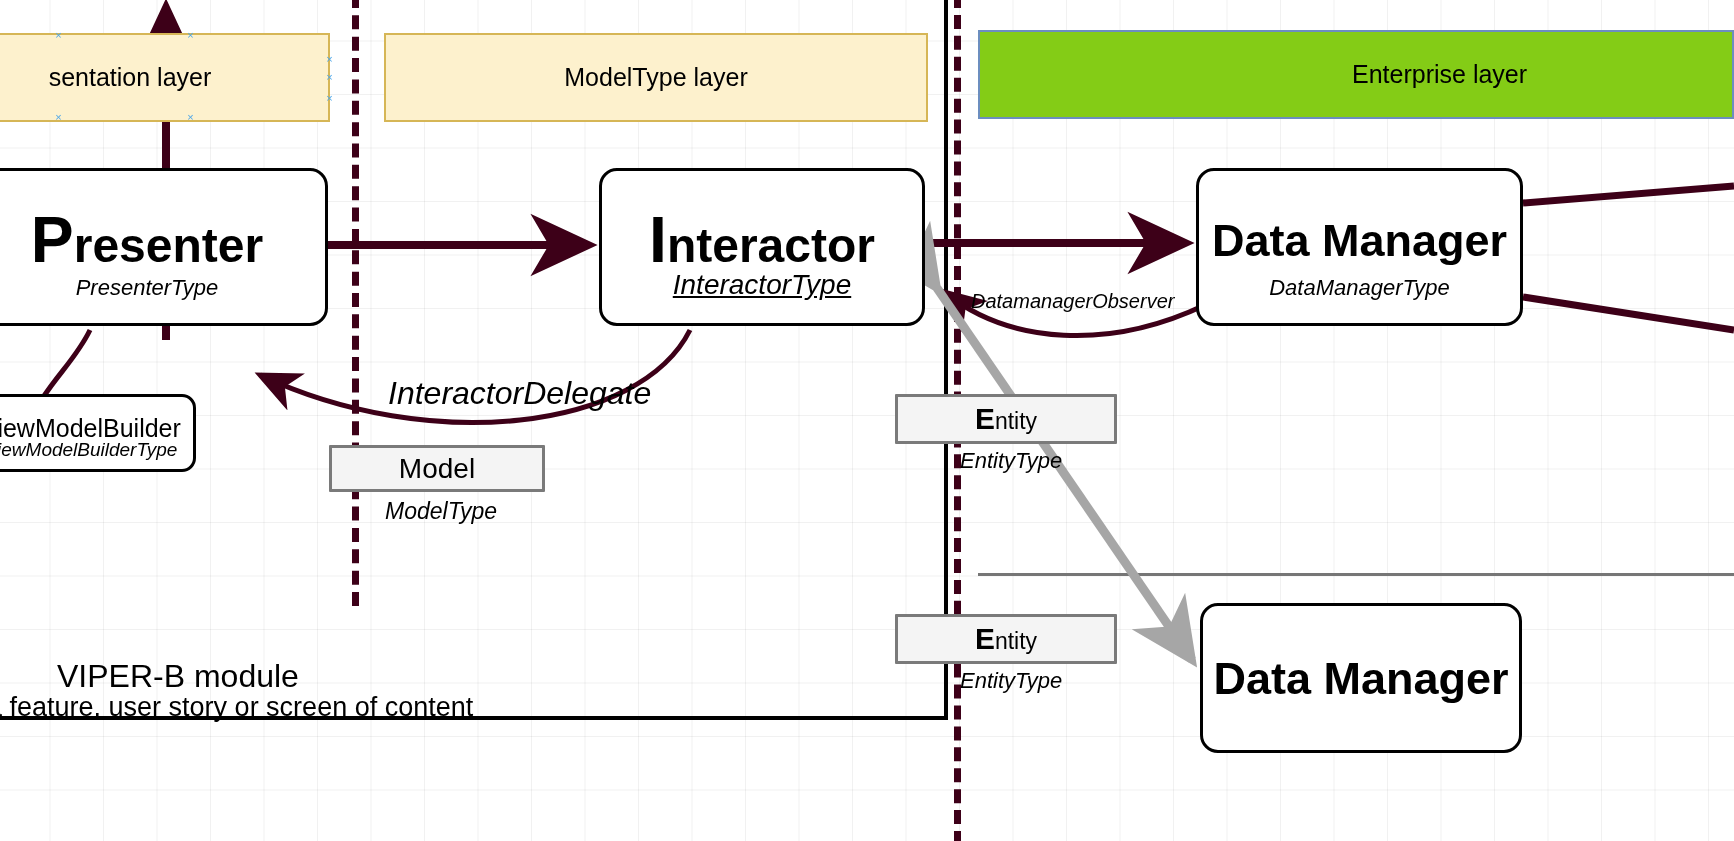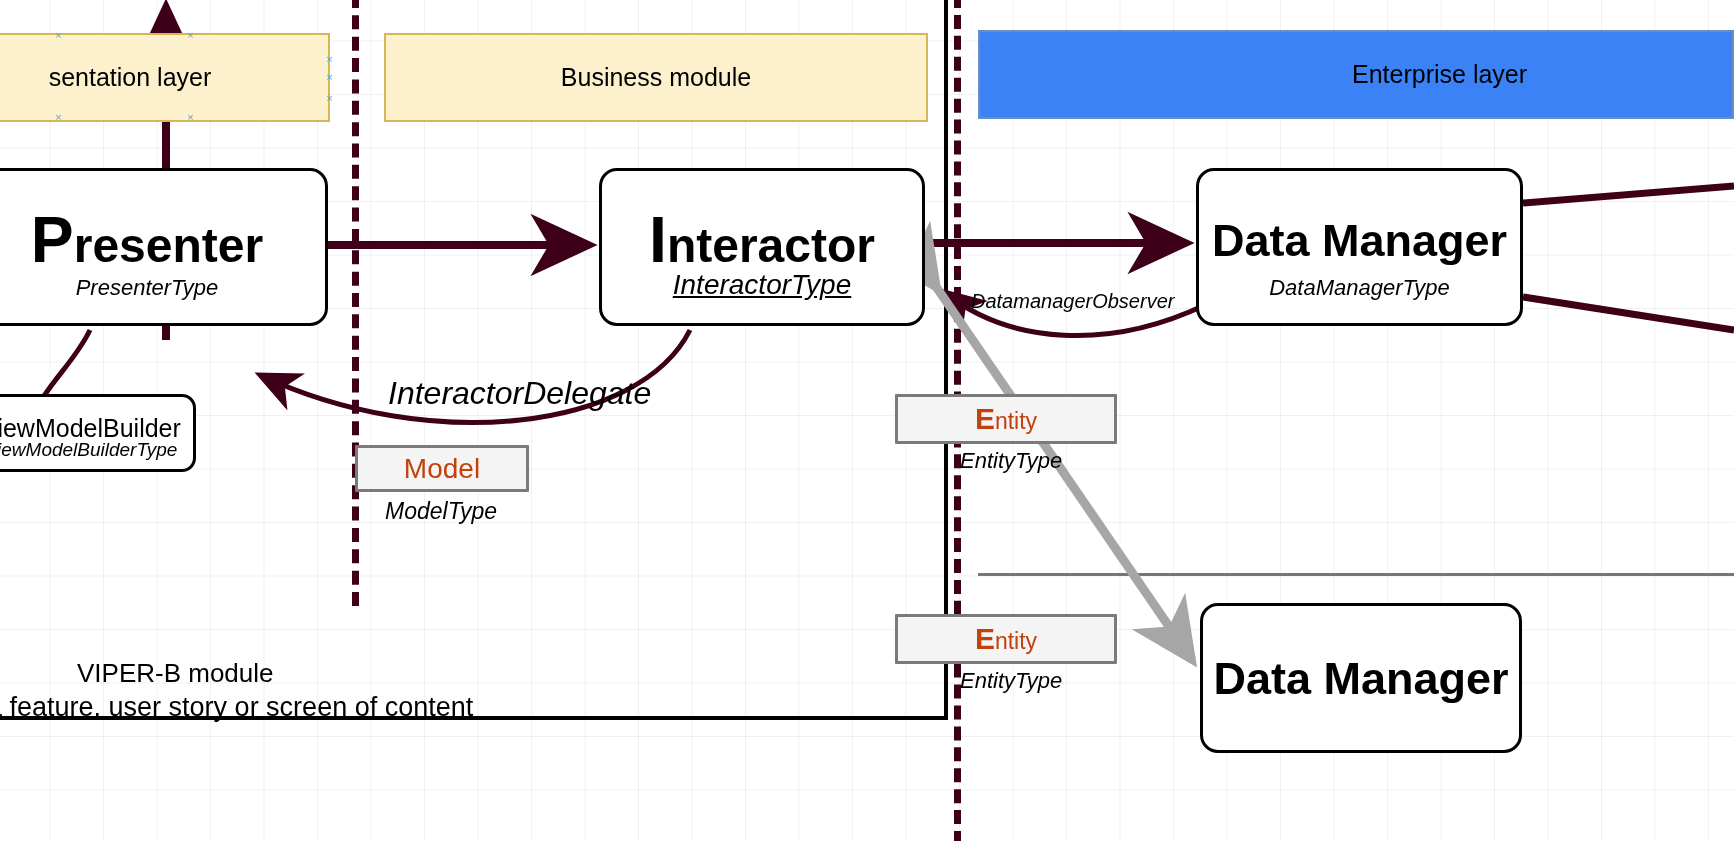--- a/index.html
+++ b/index.html
@@ -64,21 +64,21 @@
     white-space: nowrap;
     text-align: center;
   }
   
   .gbox {
     background: #f4f4f4;
     border: 3px solid #7a7a7a;
     border-radius: 1px;
   }
   .gbox .title {
-    color: #c2410c;
+    color: #000000;
     line-height: 1.0;
     text-align: left;
     white-space: nowrap;
   }
   .gbox .title .cap { font-weight: bold; font-size: 1.3em; }
   
   .layer {
     position: absolute;
     box-sizing: border-box;
     display: flex;
@@ -87,21 +87,21 @@
   }
   .layer span {
     color: #000000;
     white-space: nowrap;
   }
   .layer-yellow {
     background: #fdf1cd;
     border: 2.5px solid #d6b656;
   }
   .layer-blue {
-    background: #3b82f6;
+    background: #84cc16;
     border: 2.5px solid #6c8ebf;
     text-decoration: underline;
   }
   
   .handle {
     position: absolute;
     width: 9px;
     height: 9px;
     color: #4da6e8;
     font-size: 11px;
@@ -195,21 +195,21 @@
 
   <div class="handle" style="left:54px; top:31px;">×</div>
   <div class="handle" style="left:186px; top:31px;">×</div>
   <div class="handle" style="left:325px; top:55px;">×</div>
   <div class="handle" style="left:325px; top:73px;">×</div>
   <div class="handle" style="left:325px; top:94px;">×</div>
   <div class="handle" style="left:54px; top:113px;">×</div>
   <div class="handle" style="left:186px; top:113px;">×</div>
 
   <div class="layer layer-yellow" style="left:384px; top:33px; width:544px; height:89px; font-size:25px;">
-    <span>Business module</span>
+    <span>ModelType layer</span>
   </div>
 
   <div class="layer layer-blue" style="left:978px; top:30px; width:756px; height:89px; font-size:25px;">
     <span style="position:absolute; left:372px;">Enterprise layer</span>
   </div>
 
   <div class="node rbox" style="left:-34px; top:168px; width:362px; height:158px;">
     <div class="title" style="font-size:48px; margin-top:-14px;">
       <span class="cap">P</span><span>resenter</span>
     </div>
@@ -223,21 +223,21 @@
     <div class="subtype" style="font-size:19px; bottom:8px; left:0; right:0;">ViewModelBuilderType</div>
   </div>
 
   <div class="node rbox" style="left:599px; top:168px; width:326px; height:158px;">
     <div class="title" style="font-size:48px; margin-top:-14px;">
       <span class="cap">I</span><span>nteractor</span>
     </div>
     <div class="subtype" style="font-size:28px; bottom:22px; left:0; right:0;text-decoration:underline;">InteractorType</div>
   </div>
 
-  <div class="node gbox" style="left:355px; top:445px; width:174px; height:47px;">
+  <div class="node gbox" style="left:329px; top:445px; width:216px; height:47px;">
     <div class="title" style="font-size:28px;">
       <span>Model</span>
     </div>
   </div>
   <div class="flabel" style="left:385px; top:498px; font-size:23px;">ModelType</div>
 
   <div class="node rbox" style="left:1196px; top:168px; width:327px; height:158px;">
     <div class="title" style="font-size:45px; margin-top:-14px;">
       <span>Data Manager</span>
     </div>
@@ -261,16 +261,16 @@
     <div class="title" style="font-size:23px;">
       <span class="cap">E</span><span>ntity</span>
     </div>
   </div>
   <div class="flabel" style="left:960px; top:668px; font-size:22px;">EntityType</div>
 
   <div class="flabel" style="left:388px; top:375px; font-size:32px;">InteractorDelegate</div>
 
   <div class="flabel" style="left:971px; top:290px; font-size:20px;">DatamanagerObserver</div>
 
-  <div class="plabel" style="left:57px; top:658px; font-size:26px;margin-left:20px;">VIPER-B module</div>
+  <div class="plabel" style="left:57px; top:658px; font-size:32px;">VIPER-B module</div>
   <div class="plabel" style="left:-13px; top:692px; font-size:27px;">a feature, user story or screen of content</div>
 
 </div>
 
 </body></html>

